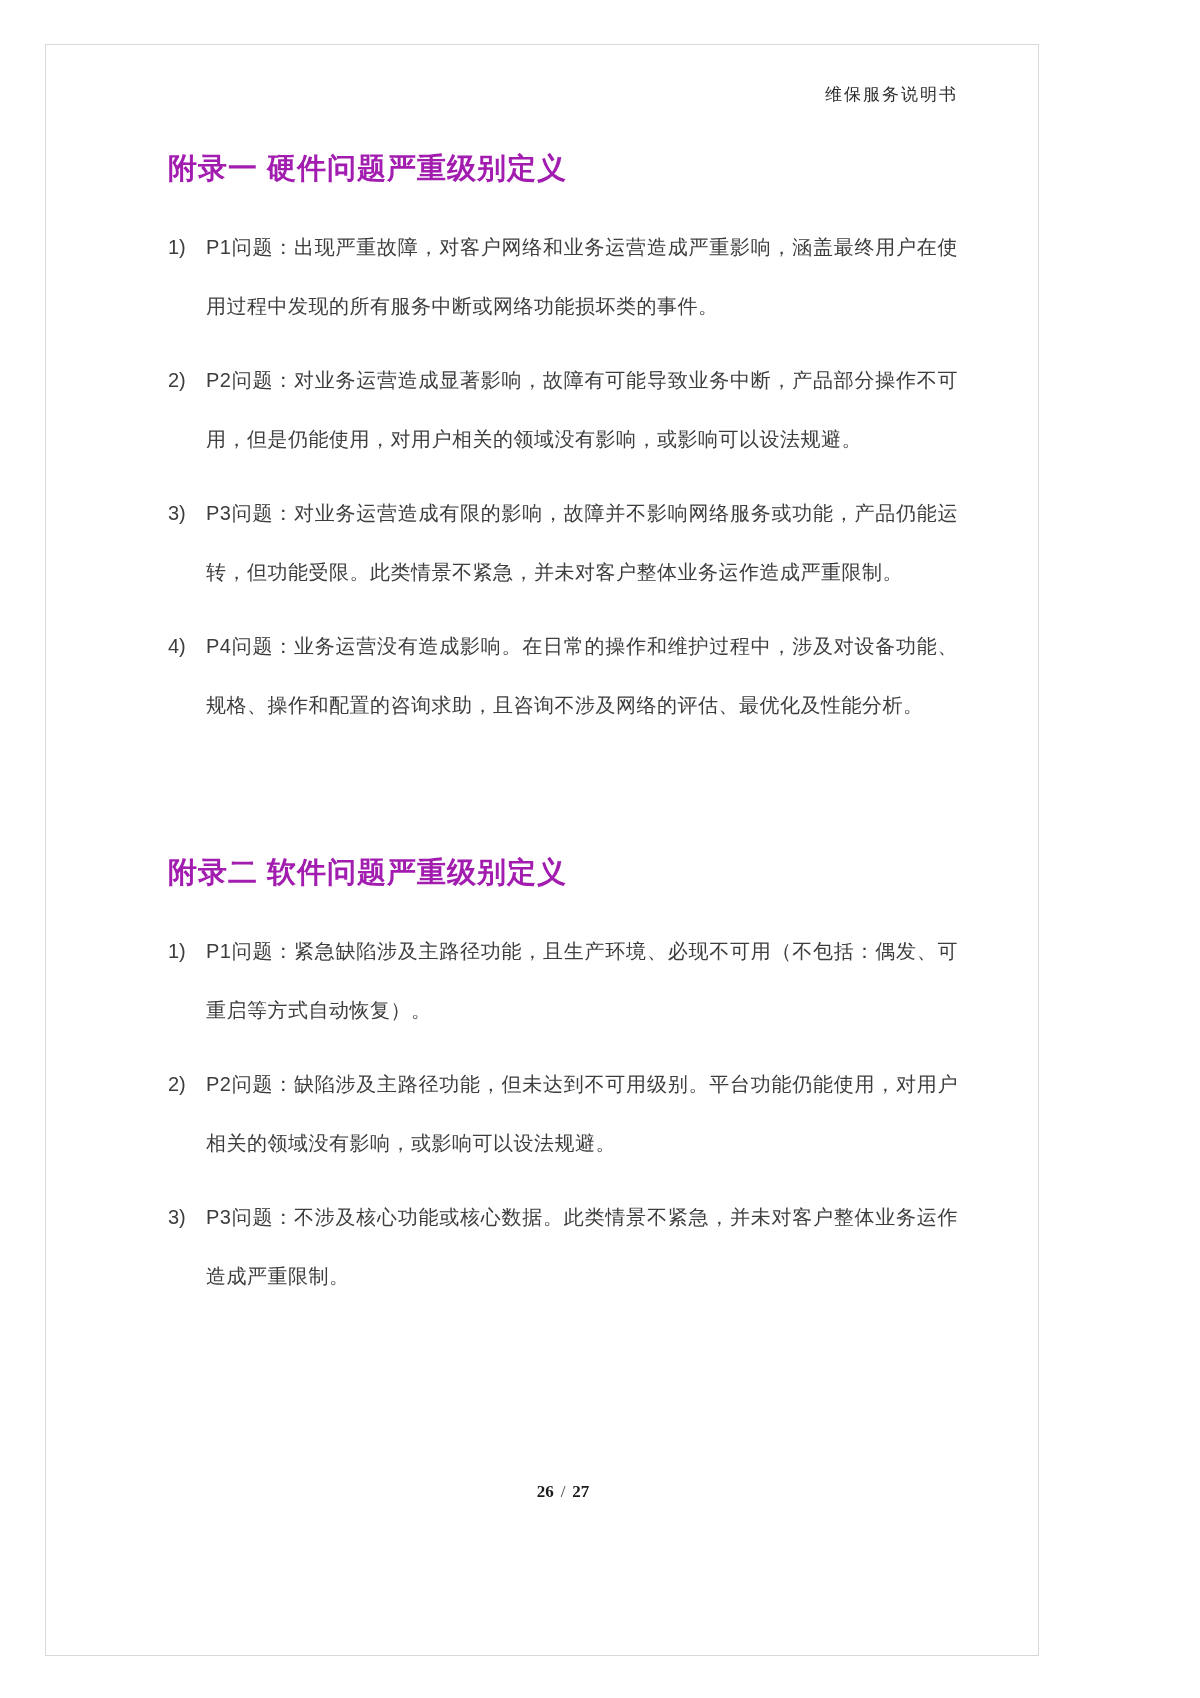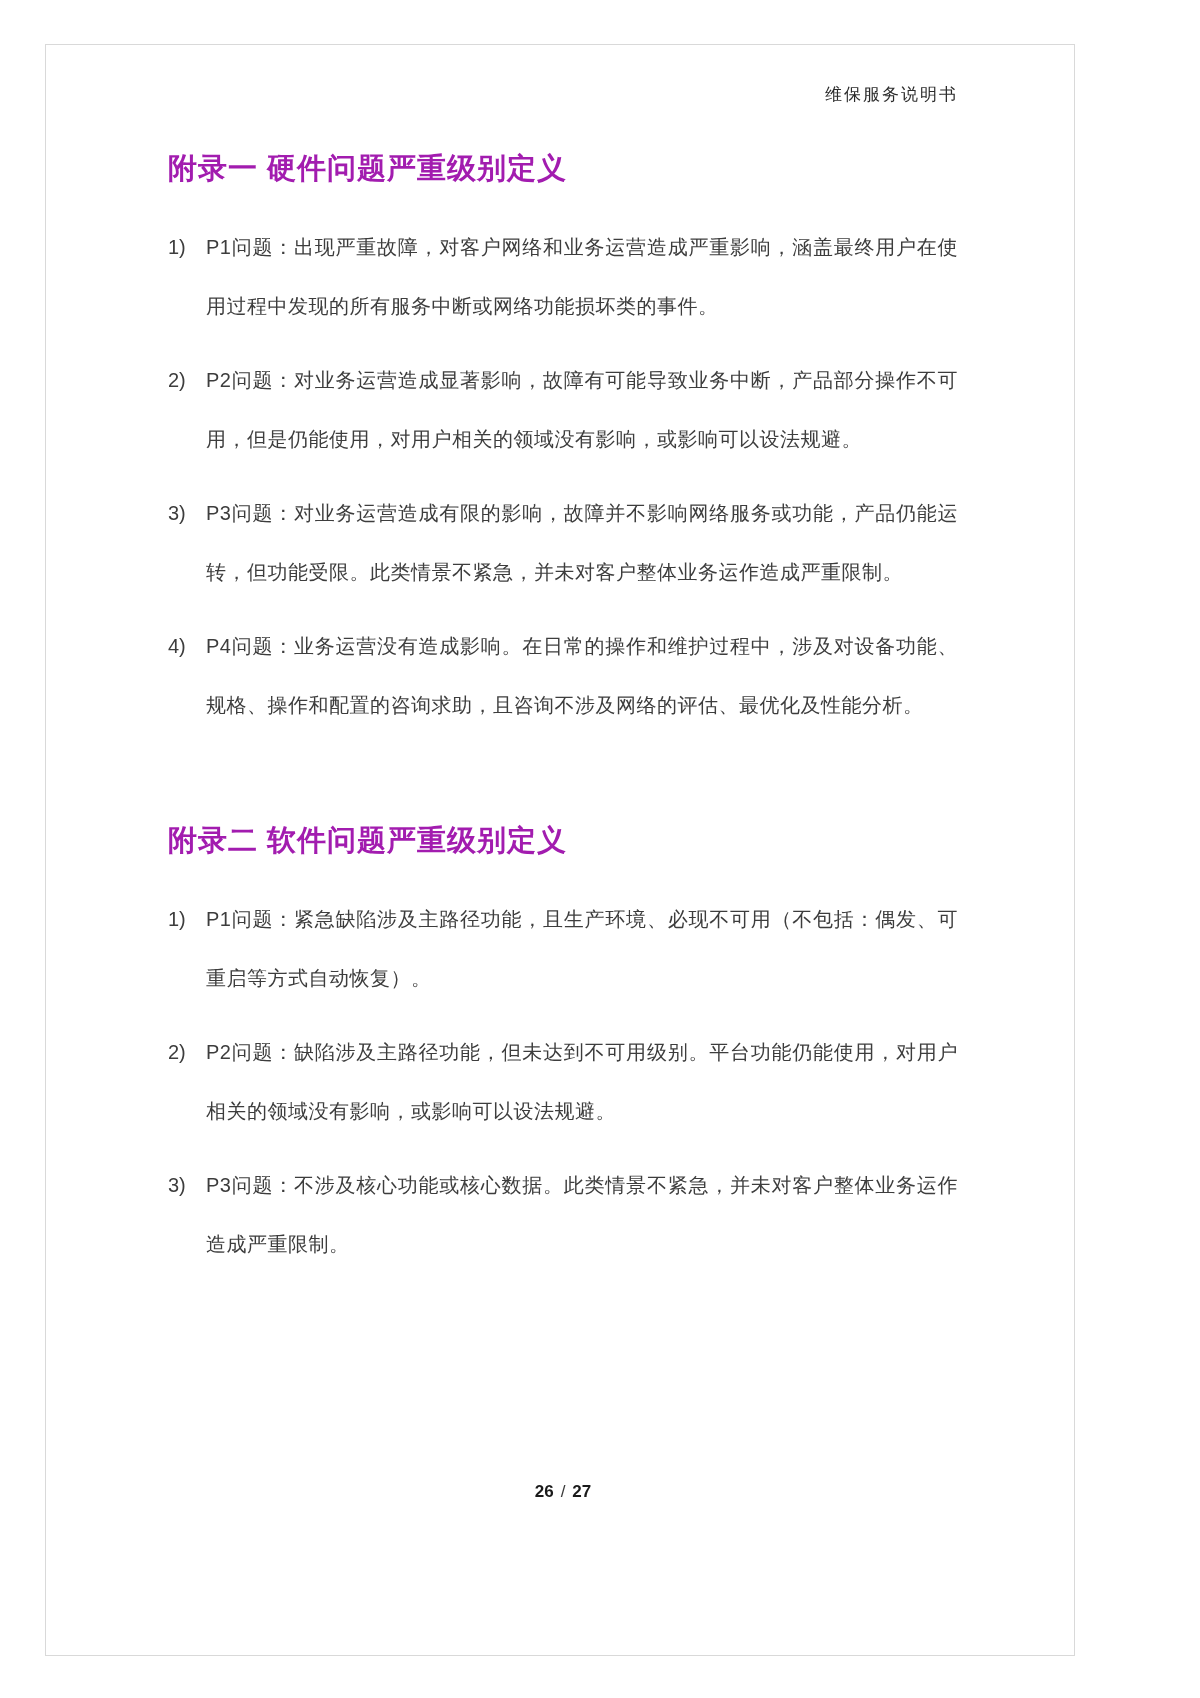--- a/index.html
+++ b/index.html
@@ -3,21 +3,20 @@
 <meta charset="utf-8">
 <style>
   html, body { margin: 0; padding: 0; background: #ffffff; }
   .page {
     position: relative;
     width: 1084px;
     height: 1698px;
     background: #ffffff;
     font-family: "Liberation Sans", sans-serif;
     overflow: hidden;
-    padding-left: 36px;
   }
   .frame {
     position: absolute;
     left: 45px; top: 44px; right: 45px; bottom: 42px;
     border: 1px solid #d9d9d9;
     pointer-events: none;
   }
   .content {
     position: absolute;
     left: 168px;
@@ -34,21 +33,21 @@
     color: #2b2b2b;
   }
   .sec-title {
     margin: 46px 0 0 0;
     font-size: 29px;
     line-height: 34px;
     font-weight: 800;
     color: #a21caf;
     letter-spacing: 1px;
   }
-  .sec-title.title2 { margin-top: 88px; }
+  .sec-title.title2 { margin-top: 120px; }
   .list { margin: 33px 0 0 0; padding: 0; }
   .item {
     position: relative;
     padding-left: 38px;
     margin: 0 0 15px 0;
     font-size: 20px;
     line-height: 59px;
     letter-spacing: 0.5px;
     color: #3d3d3d;
     text-align: justify;
@@ -58,21 +57,21 @@
     position: absolute;
     left: 0; top: 0;
     letter-spacing: 0;
   }
   .footer {
     position: absolute;
     left: 168px;
     top: 1482px;
     width: 790px;
     text-align: center;
-    font-family: Liberation Sans, sans-serif;
+    font-family: Liberation Serif, serif;
     font-size: 17px;
     color: #1a1a1a;
   }
   .footer .pnum { font-weight: bold; }
   .footer .psep { margin: 0 7px; color: #3a3a3a; font-weight: normal; }
 </style>
 </head>
 <body>
 
 <div class="page">

